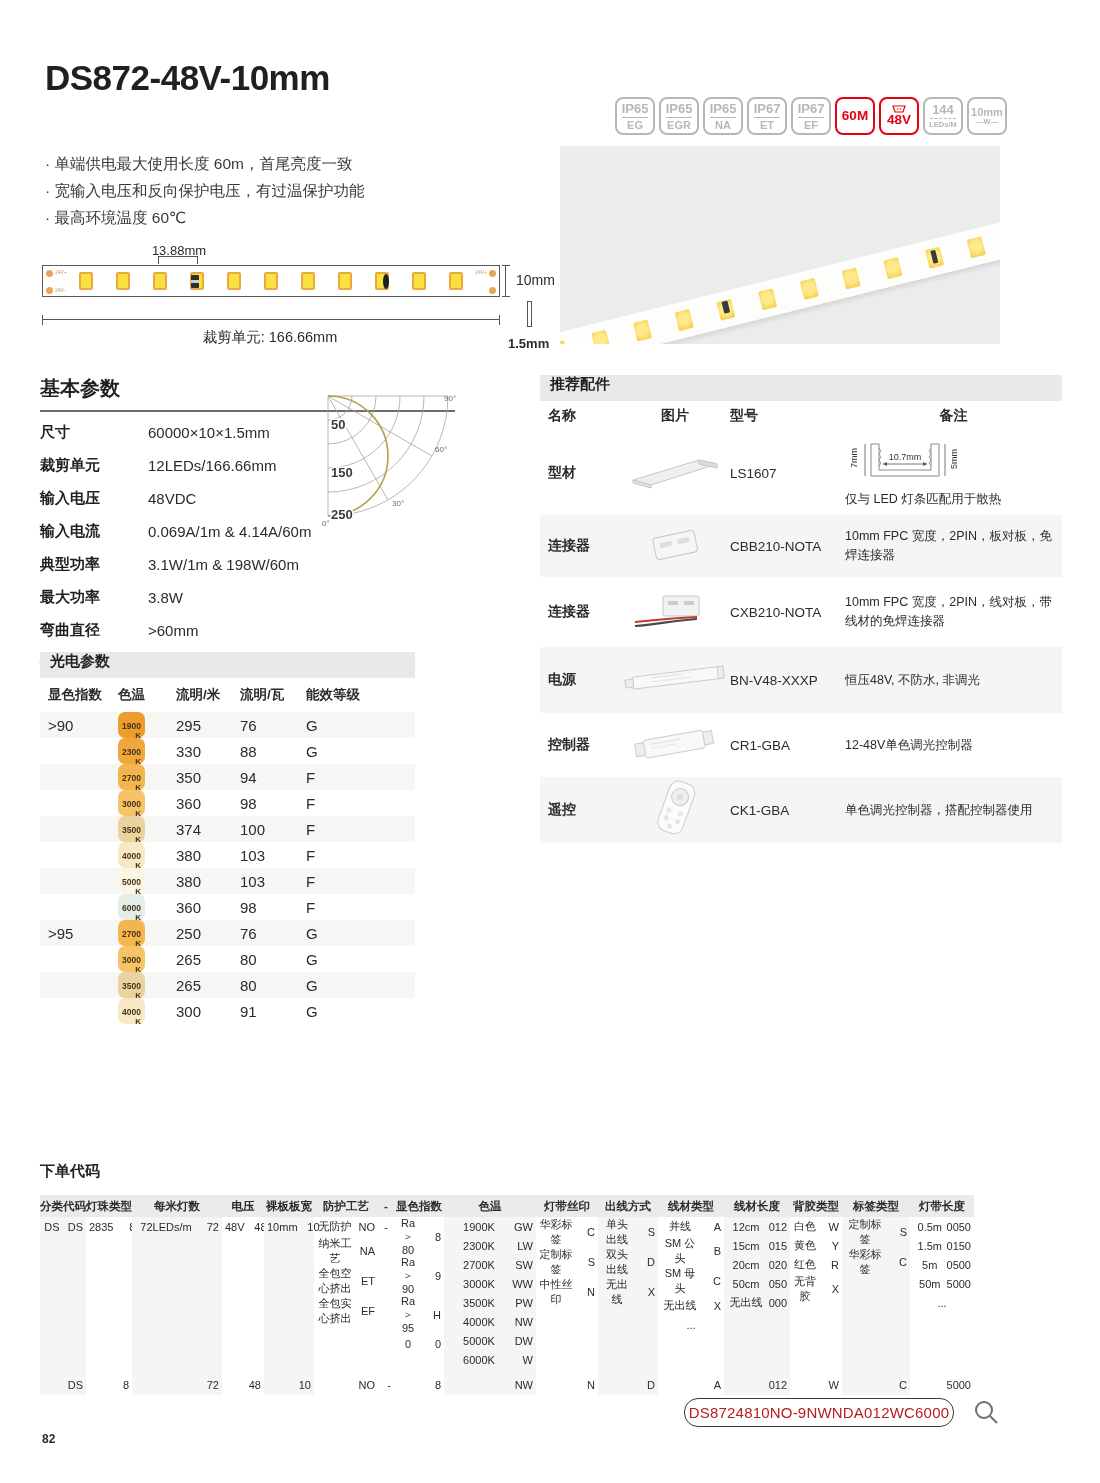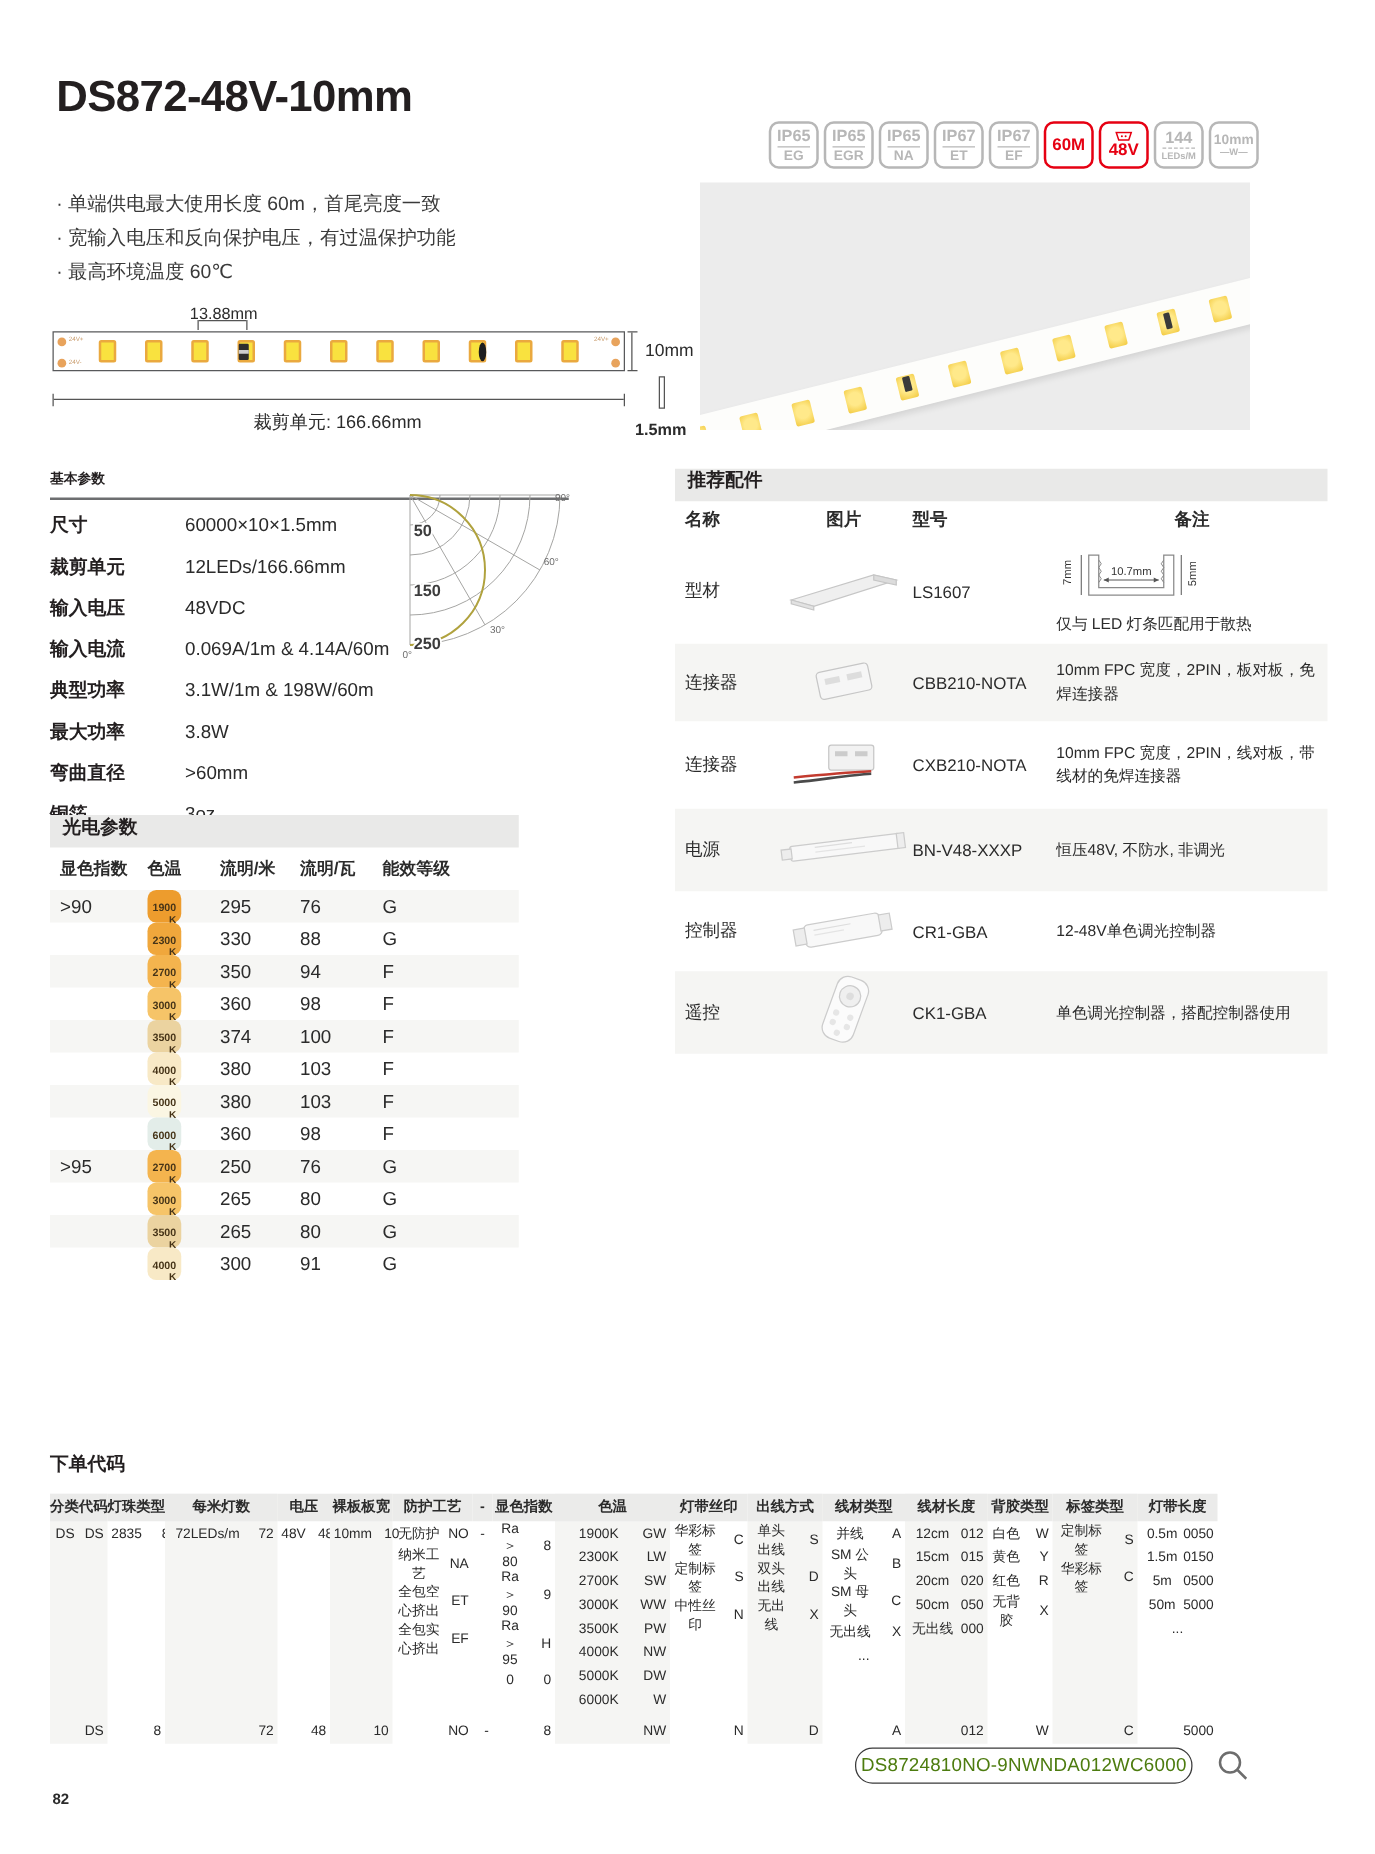--- a/index.html
+++ b/index.html
@@ -42,21 +42,21 @@
   .pitch-dim::after{content:"";position:absolute;left:0;right:0;top:0;border-top:1px solid #555;}
   .w-dim{position:absolute;left:502px;top:265px;width:8px;height:32px;box-sizing:border-box;
          border-top:1px solid #555;border-bottom:1px solid #555;}
   .w-dim::after{content:"";position:absolute;top:0;bottom:0;left:3px;border-left:1px solid #555;}
   .cut-dim{position:absolute;left:42px;top:315px;width:458px;height:10px;box-sizing:border-box;
            border-left:1px solid #555;border-right:1px solid #555;}
   .cut-dim::after{content:"";position:absolute;left:0;right:0;top:4px;border-top:1px solid #555;}
   .side-bar{position:absolute;left:527px;top:301px;width:5px;height:26px;background:#fff;border:1px solid #555;box-sizing:border-box;}
   
   .bp{position:absolute;left:40px;top:375px;width:415px;}
-  .sec-title{font-size:11px;font-weight:bold;color:#231f20;}
+  .sec-title{font-size:20px;font-weight:bold;color:#231f20;}
   .bp .rule{border-top:2px solid #6d6e70;margin-top:8px;margin-bottom:4px;}
   .bp-row{display:flex;height:33px;align-items:center;font-size:15px;}
   .bp-row .l{width:108px;font-weight:bold;color:#231f20;}
   .bp-row .v{color:#2b2b2b;}
   .polar{position:absolute;left:310px;top:388px;}
   
   .ph{position:absolute;left:40px;top:652px;width:375px;}
   .band{height:26px;background:#e9e9e8;display:flex;align-items:flex-start;padding-left:10px;box-sizing:border-box;}
   .ph-head,.ph-row{display:grid;grid-template-columns:70px 58px 64px 66px 60px;align-items:center;}
   .ph-head{height:34px;font-weight:bold;font-size:13.5px;padding-left:8px;}
@@ -66,38 +66,38 @@
              box-sizing:border-box;color:#463418;font-weight:bold;}
   .cct-num{font-size:8.5px;margin-top:9px;}
   .cct-k{font-size:8px;align-self:flex-end;margin-right:4px;}
   
   .acc{position:absolute;left:540px;top:375px;width:522px;}
   .acc-head{display:grid;grid-template-columns:80px 110px 115px 217px;height:30px;align-items:center;
             font-weight:bold;font-size:14px;}
   .acc-head .c2,.acc-head .c4{text-align:center;}
   .acc-row{display:grid;grid-template-columns:80px 110px 115px 217px;align-items:center;}
   .acc-rows .acc-row:nth-child(even){background:#f5f5f3;}
-  .acc-name{font-size:14px;font-weight:normal;padding-left:8px;}
+  .acc-name{font-size:14px;font-weight:bold;padding-left:8px;}
   .acc-img{text-align:center;}
   .acc-model{font-size:13.5px;}
   .acc-note{font-size:12.5px;line-height:1.5;padding-right:8px;}
   
   .oc{position:absolute;left:40px;top:1162px;width:1020px;}
   .oc-table{display:flex;margin-top:14px;}
   .oc-col{display:flex;flex-direction:column;height:200px;box-sizing:border-box;}
   .oc-col.oc-shaded{background:#f5f5f3;}
   .oc-header{height:22px;line-height:22px;text-align:center;font-weight:bold;font-size:11.5px;background:#ebebea;}
   .oc-opt{display:flex;align-items:center;min-height:19px;padding:0 3px;font-size:11px;}
   .oc-label{flex:1;text-align:center;}
   .oc-code{min-width:22px;text-align:right;}
   .oc-code:empty{min-width:0;}
   .oc-selected{margin-top:auto;height:19px;line-height:19px;text-align:right;padding-right:3px;font-size:11px;}
   .code-pill{position:absolute;left:684px;top:1398px;width:268px;height:27px;border:1.5px solid #3a3a3a;
              border-radius:14px;display:flex;align-items:center;justify-content:center;
-             font-size:15px;color:#4d7c0f;letter-spacing:.2px;background:#fff;}
+             font-size:15px;color:#b91c1c;letter-spacing:.2px;background:#fff;}
   .mag{position:absolute;left:972px;top:1398px;}
   .pageno{position:absolute;left:42px;top:1432px;font-size:12px;font-weight:bold;}
   svg text{font-family:"Liberation Sans","DejaVu Sans",sans-serif;}
 </style>
 </head>
 <body>
 
 <div class="page">
 
   <div class="title">DS872-48V-10mm</div>

